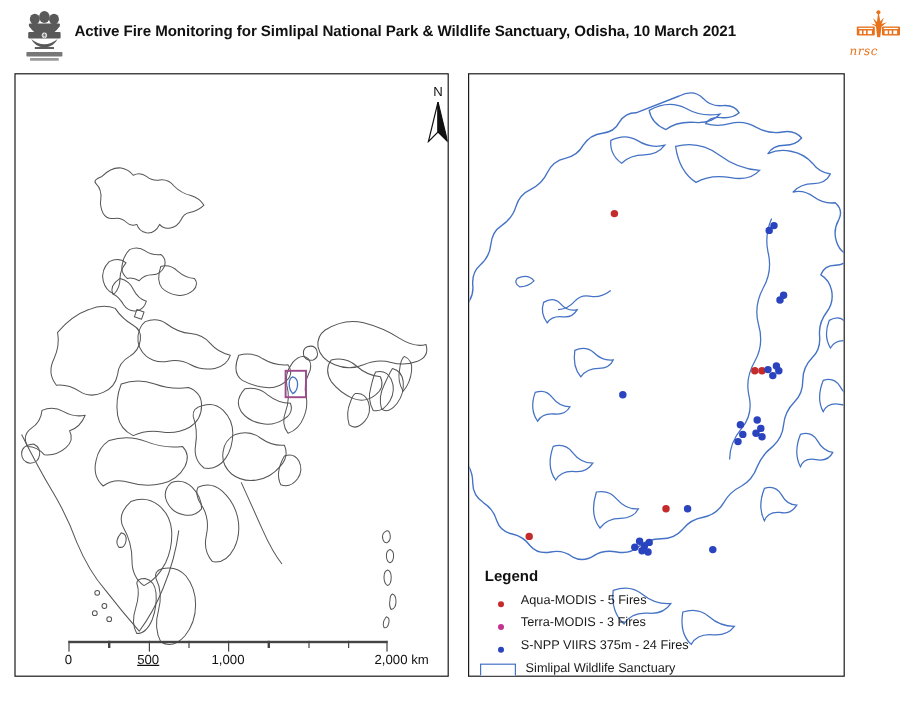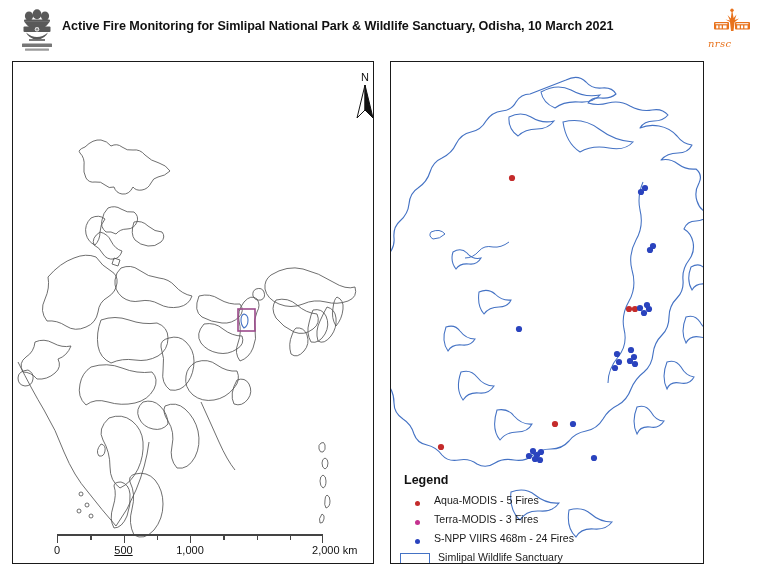--- a/index.html
+++ b/index.html
@@ -356,21 +356,21 @@
       <span class="legend-swatch">
         <span class="dot" id="sw1" style="background: rgb(196, 49, 143);"></span>
       </span>
       <span class="legend-label">Terra-MODIS - 3 Fires</span>
     </div>
 
     <div class="legend-row">
       <span class="legend-swatch">
         <span class="dot" id="sw2" style="background: rgb(42, 67, 190);"></span>
       </span>
-      <span class="legend-label">S-NPP VIIRS 468m - 24 Fires</span>
+      <span class="legend-label">S-NPP VIIRS 375m - 24 Fires</span>
     </div>
 
     <div class="legend-row sanct">
       <span class="legend-swatch">
         <span class="box-swatch" id="sw3" style="border-color: rgb(68, 114, 196);"></span>
       </span>
       <span class="legend-label">Simlipal Wildlife Sanctuary</span>
     </div>
   </div>
 </div>

